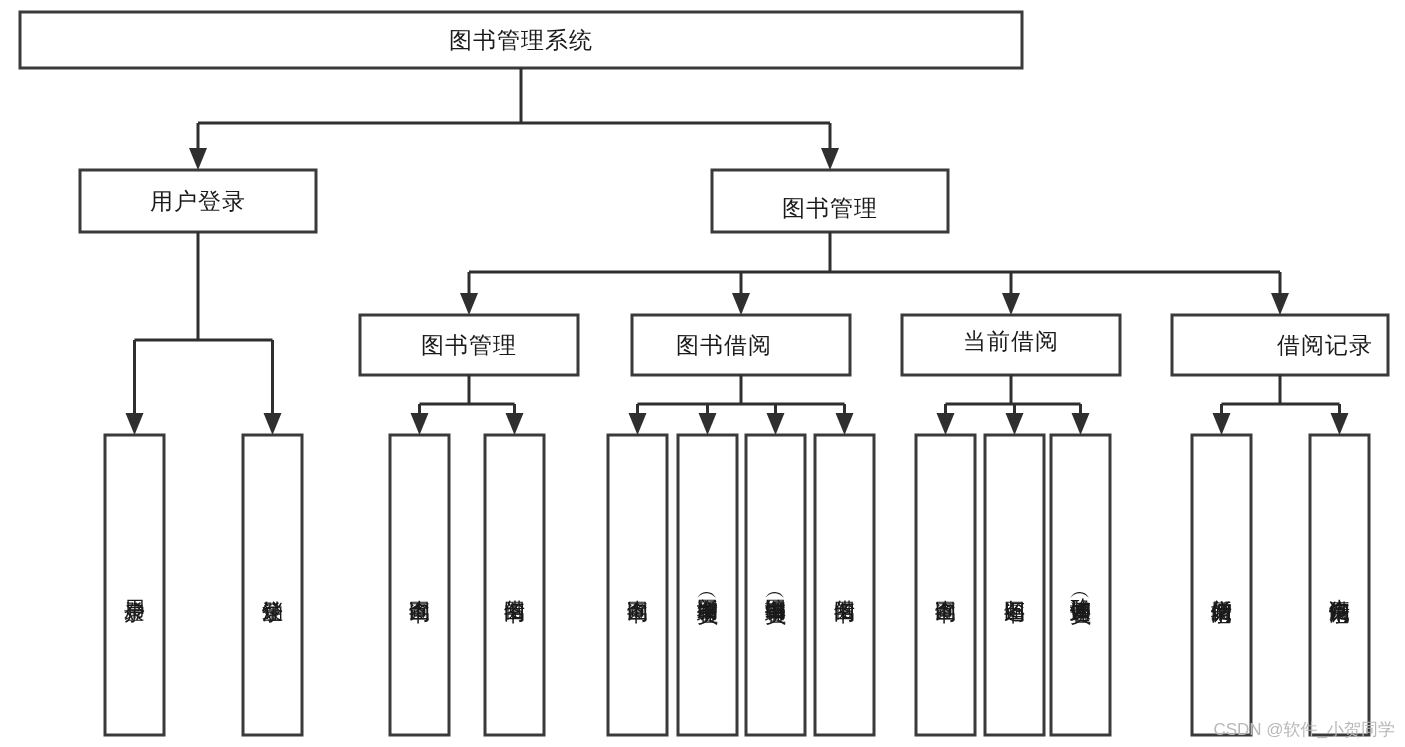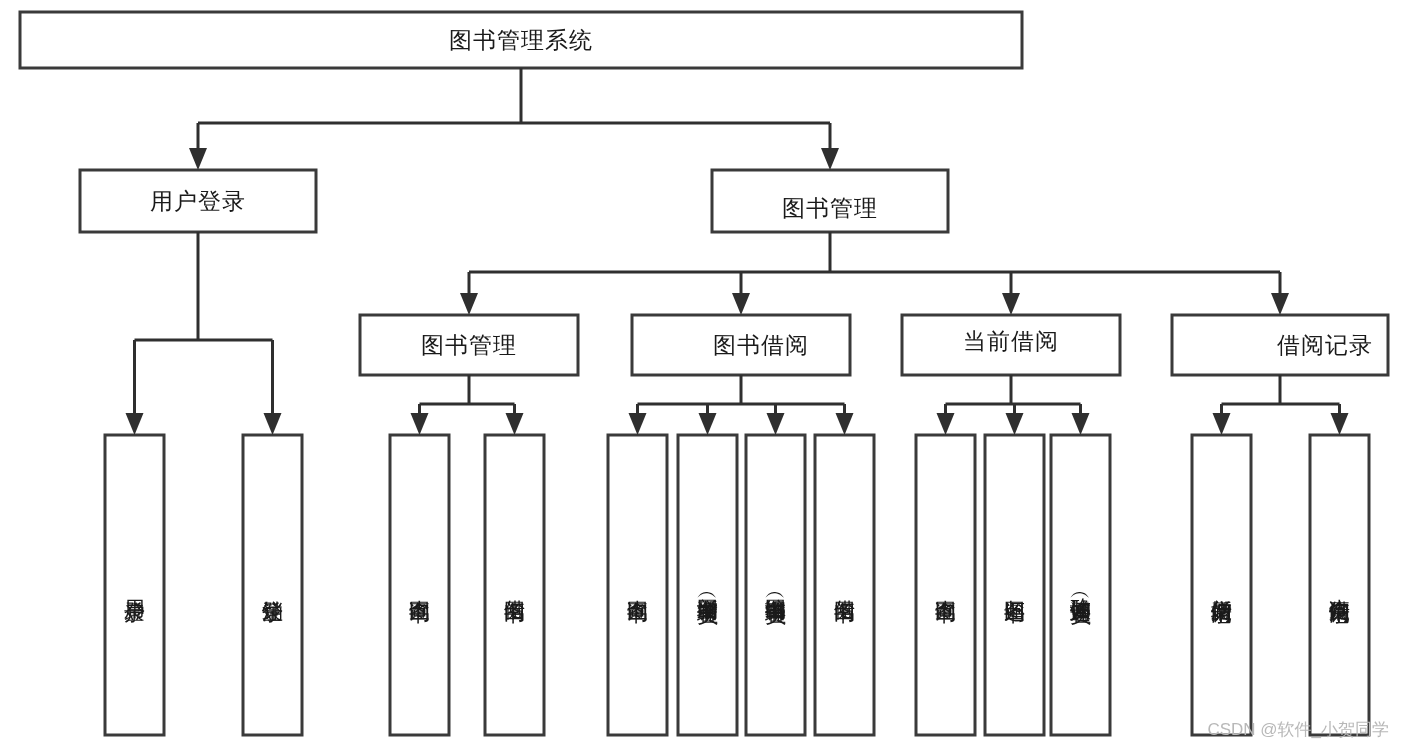--- a/index.html
+++ b/index.html
@@ -63,21 +63,21 @@
     justify-content: center;
     font-family: "Liberation Sans", "DejaVu Sans", sans-serif;
     font-size: 23px;
     color: #1a1a1a;
     letter-spacing: 1px;
     white-space: nowrap;
     pointer-events: none;
   }
   #watermark {
     position: absolute;
-    right: 16px;
+    right: 10px;
     bottom: 6px;
     font-family: "Liberation Sans", "DejaVu Sans", sans-serif;
     font-size: 17px;
     color: #b8b8b8;
     white-space: nowrap;
     pointer-events: none;
     margin-top: 24px;
   }
 </style>
 </head>
@@ -160,21 +160,21 @@
     </svg>
   <div id="label-layer">
       <div class="hlabel-wrap" style="left: 20px; top: 12px; width: 1002px; height: 56px;">图书管理系统</div>
       <div class="hlabel-wrap" style="left: 80px; top: 170px; width: 236px; height: 62px;">用户登录</div>
       <div class="vlabel-wrap" style="left: 105px; top: 435px; width: 59px; height: 300px;">用户登录</div>
       <div class="vlabel-wrap" style="left: 243px; top: 435px; width: 59px; height: 300px;">注销登录</div>
       <div class="hlabel-wrap" style="left: 712px; top: 170px; width: 236px; height: 77px;">图书管理</div>
       <div class="hlabel-wrap" style="left: 360px; top: 315px; width: 218px; height: 60px;">图书管理</div>
       <div class="vlabel-wrap" style="left: 390px; top: 435px; width: 59px; height: 300px;">查询图书</div>
       <div class="vlabel-wrap" style="left: 485px; top: 435px; width: 59px; height: 300px;">借阅图书</div>
-      <div class="hlabel-wrap" style="left: 652px; top: 315px; width: 218px; height: 60px; text-align: right;">图书借阅</div>
+      <div class="hlabel-wrap" style="left: 615px; top: 315px; width: 218px; height: 60px; text-align: right;">图书借阅</div>
       <div class="vlabel-wrap" style="left: 608px; top: 435px; width: 59px; height: 300px;">查询图书</div>
       <div class="vlabel-wrap" style="left: 678px; top: 435px; width: 59px; height: 300px;">新增图书（管理员）</div>
       <div class="vlabel-wrap" style="left: 746px; top: 435px; width: 59px; height: 300px;">编辑图书（管理员）</div>
       <div class="vlabel-wrap" style="left: 815px; top: 435px; width: 59px; height: 300px;">借阅图书</div>
       <div class="hlabel-wrap" style="left: 902px; top: 315px; width: 218px; height: 52px;">当前借阅</div>
       <div class="vlabel-wrap" style="left: 916px; top: 435px; width: 59px; height: 300px;">查询图书</div>
       <div class="vlabel-wrap" style="left: 985px; top: 435px; width: 59px; height: 300px;">归还图书</div>
       <div class="vlabel-wrap" style="left: 1051px; top: 435px; width: 59px; height: 300px;">确认归还（管理员）</div>
       <div class="hlabel-wrap" style="left: 1172px; top: 315px; width: 216px; height: 60px; padding-left: 45px;">借阅记录</div>
       <div class="vlabel-wrap" style="left: 1192px; top: 435px; width: 59px; height: 300px;">新增借阅记录</div>

